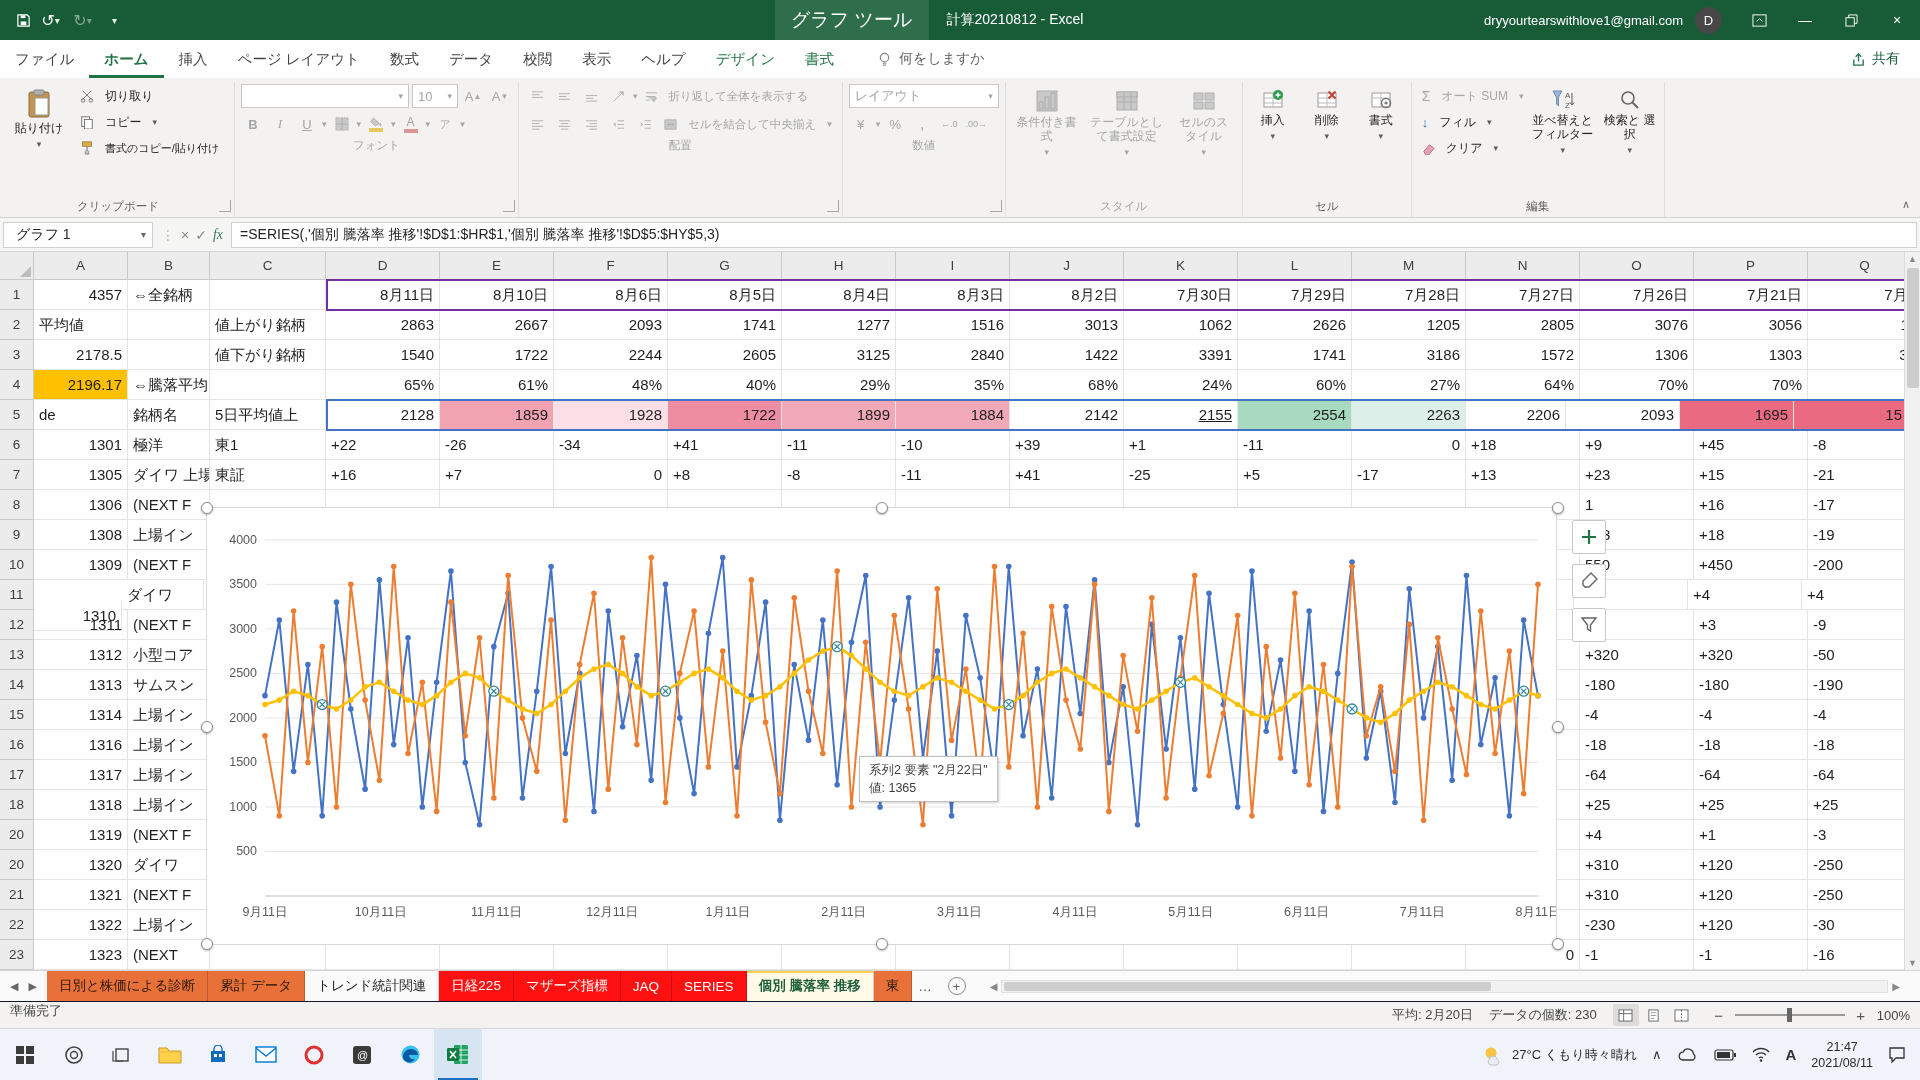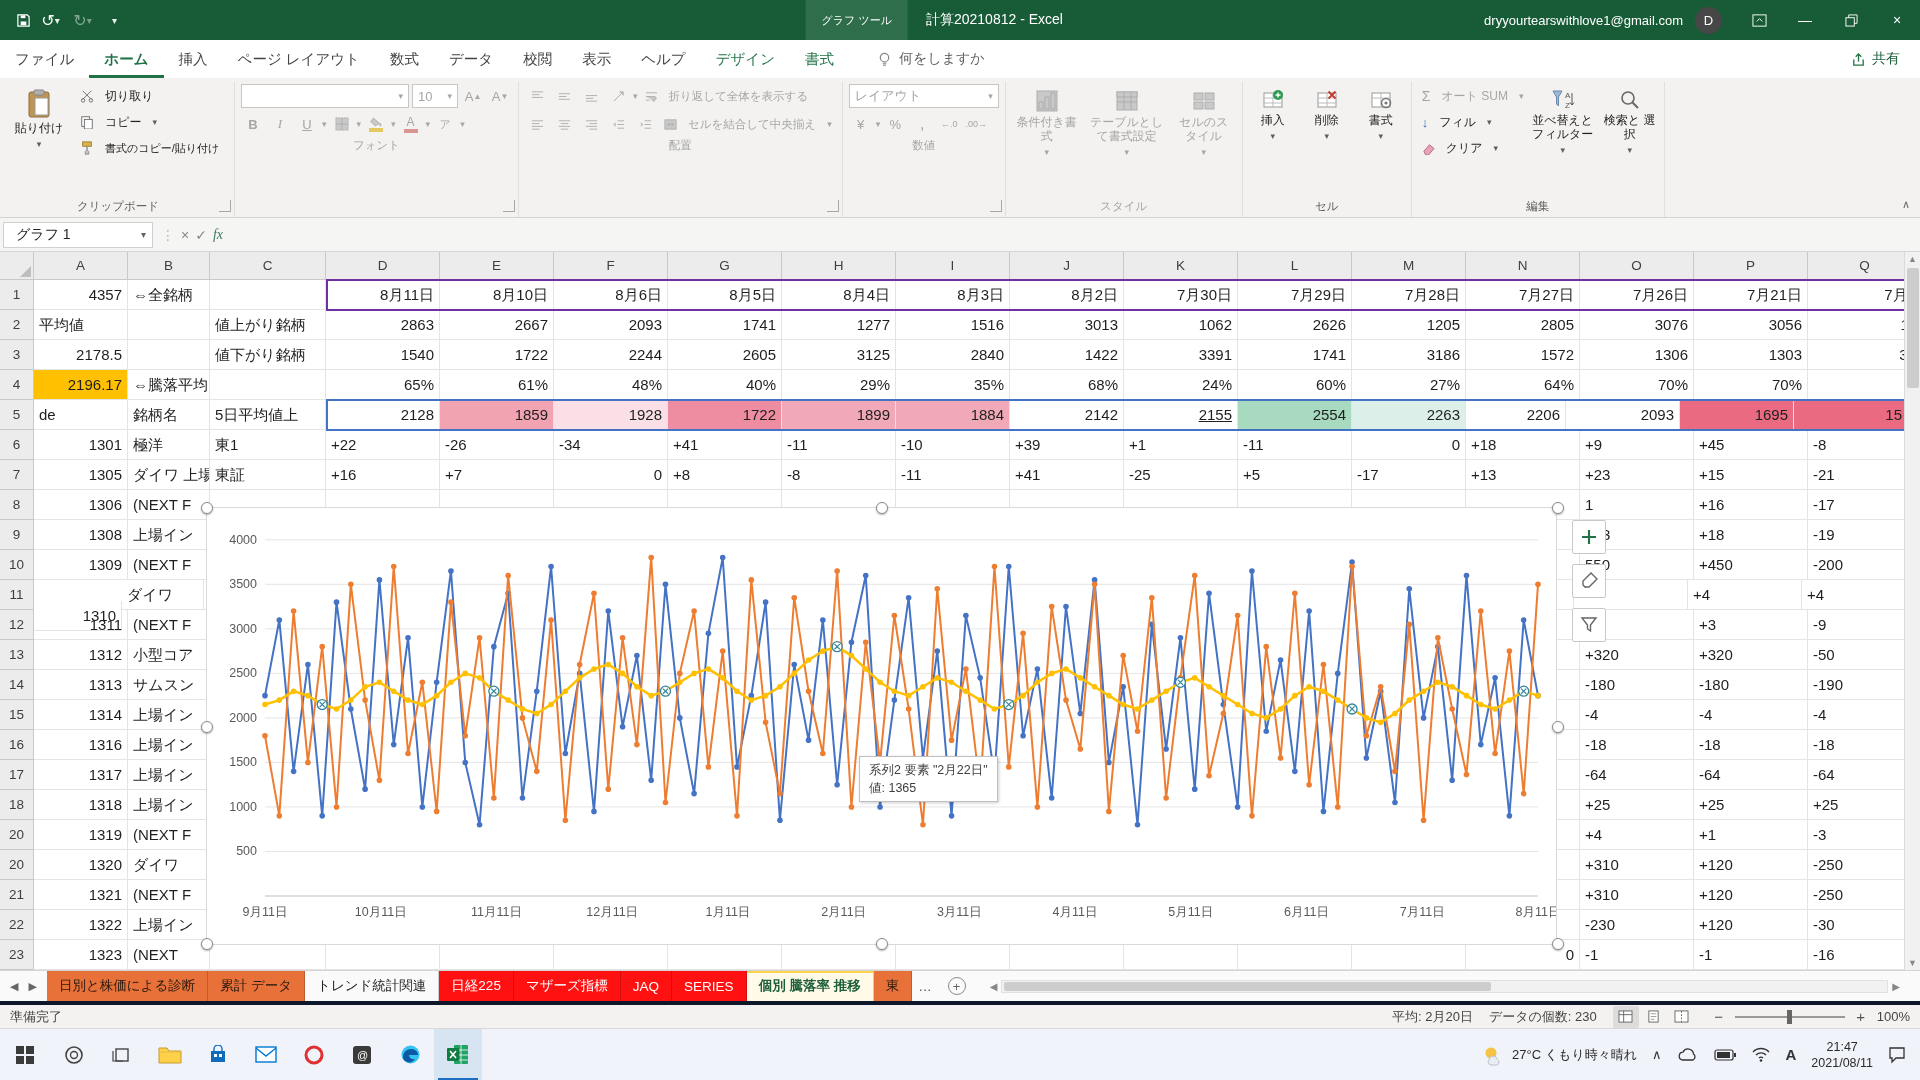--- a/index.html
+++ b/index.html
@@ -6,21 +6,21 @@
 html,body{width:1920px;height:1080px;overflow:hidden}
 body{font-family:"Liberation Sans","DejaVu Sans",sans-serif;display:flex;flex-direction:column;background:#fff;color:#252423;font-size:14px}
 svg{display:block}
 
 .titlebar{height:40px;background:#185C37;display:flex;align-items:center;color:#fff;position:relative;flex:0 0 auto}
 .qat{display:flex;align-items:center;gap:2px;padding-left:8px}
 .qbtn{width:30px;height:30px;display:flex;align-items:center;justify-content:center;font-size:16px;color:#fff;border-radius:2px}
 .qbtn.dim{opacity:.45}
 .qcaret{font-size:10px;opacity:.9;width:14px}
 .title-center{position:absolute;left:50%;transform:translateX(-60%);height:40px;display:flex;align-items:center;gap:18px}
-.ctx-group{background:#2E6E4B;height:40px;display:flex;align-items:center;padding:0 16px;font-size:11px}
+.ctx-group{background:#2E6E4B;height:40px;display:flex;align-items:center;padding:0 16px;font-size:19px}
 .title-text{font-size:14px}
 .tb-right{margin-left:auto;display:flex;align-items:center;height:100%}
 .email{font-size:13px;margin-right:12px}
 .avatar{width:27px;height:27px;border-radius:50%;background:#474747;color:#fff;display:flex;align-items:center;justify-content:center;font-size:13px;margin-right:14px}
 .winbtn{width:46px;height:40px;display:flex;align-items:center;justify-content:center;font-size:14px;color:#fff}
 
 .tabrow{height:38px;background:#fff;display:flex;align-items:center;flex:0 0 auto}
 #rtabs{display:flex;align-items:stretch;height:100%}
 .rtab{padding:0 15px;display:flex;align-items:center;font-size:14.5px;color:#444}
 .rtab.active{color:#217346;font-weight:bold;box-shadow:inset 0 -3px 0 #217346}
@@ -76,21 +76,21 @@
 #stabs{display:flex;align-items:stretch}
 .stab{padding:0 12px;display:flex;align-items:center;border-right:1px solid rgba(0,0,0,.18);white-space:nowrap}
 .stab.active{font-weight:bold}
 .more-tabs{display:flex;align-items:center;padding:0 6px;color:#555}
 .newtab{display:flex;align-items:center;padding:0 10px}
 .newtab .plus-circle{width:18px;height:18px;border-radius:50%;border:1px solid #8A8A8A;color:#666;display:flex;align-items:center;justify-content:center;font-size:13px;line-height:1}
 .hscroll{flex:1;display:flex;align-items:center;gap:4px;margin:6px 20px 6px 14px;color:#888;font-size:10px}
 .htrack{flex:1;height:13px;background:#F1F1F1;border:1px solid #E0E0E0;position:relative}
 .hthumb{position:absolute;left:2px;top:1px;height:9px;width:55%;background:#CDCDCD;border-radius:2px}
 
-.statusbar{height:27px;background:#F3F2F1;border-top:4px solid #0f172a;display:flex;align-items:center;font-size:13px;color:#444;padding:8px 10px;flex:0 0 auto}
+.statusbar{height:27px;background:#F3F2F1;border-top:1px solid #0f172a;display:flex;font-size:13px;color:#444;padding:0 10px;flex:0 0 auto}
 .sb-right{margin-left:auto;display:flex;align-items:center;gap:16px}
 .viewicons{display:flex;align-items:center;gap:2px}
 .vicon{width:26px;height:22px;display:flex;align-items:center;justify-content:center;border-radius:2px}
 .vicon.sel{background:#DEDCDA}
 .zoomer{display:flex;align-items:center;gap:8px}
 .ztrack{width:110px;height:2px;background:#9a9a9a;position:relative}
 .zthumb{position:absolute;left:52px;top:-6px;width:5px;height:14px;background:#666}
 .znotch{position:absolute;left:54px;top:-3px;width:1px;height:8px;background:#777}
 .zbtn{font-size:15px;color:#555;width:16px;text-align:center}
 
@@ -478,20 +478,21 @@
   <div class="namebox">
     <span>グラフ 1</span>
       <span class="nb-caret">▾</span>
   </div>
   <div class="fx-btns">
     <span style="color:#bbb">⋮</span>
     <span class="fxi">×</span>
     <span class="fxi">✓</span>
     <span class="fxi itl" style="color:#3e7a5e">fx</span>
   </div>
+  <div class="fvalue">=SERIES(,'個別 騰落率 推移'!$D$1:$HR$1,'個別 騰落率 推移'!$D$5:$HY$5,3)</div>
 </div>
 
 <div class="grid-area" id="grid-area">
   <div id="sheet">
       <div class="col-headers">
         <div class="corner"></div>
         <div class="colhdr" style="width: 94px;">A</div>
         <div class="colhdr" style="width: 82px;">B</div>
         <div class="colhdr" style="width: 116px;">C</div>
         <div class="colhdr" style="width: 114px;">D</div>

